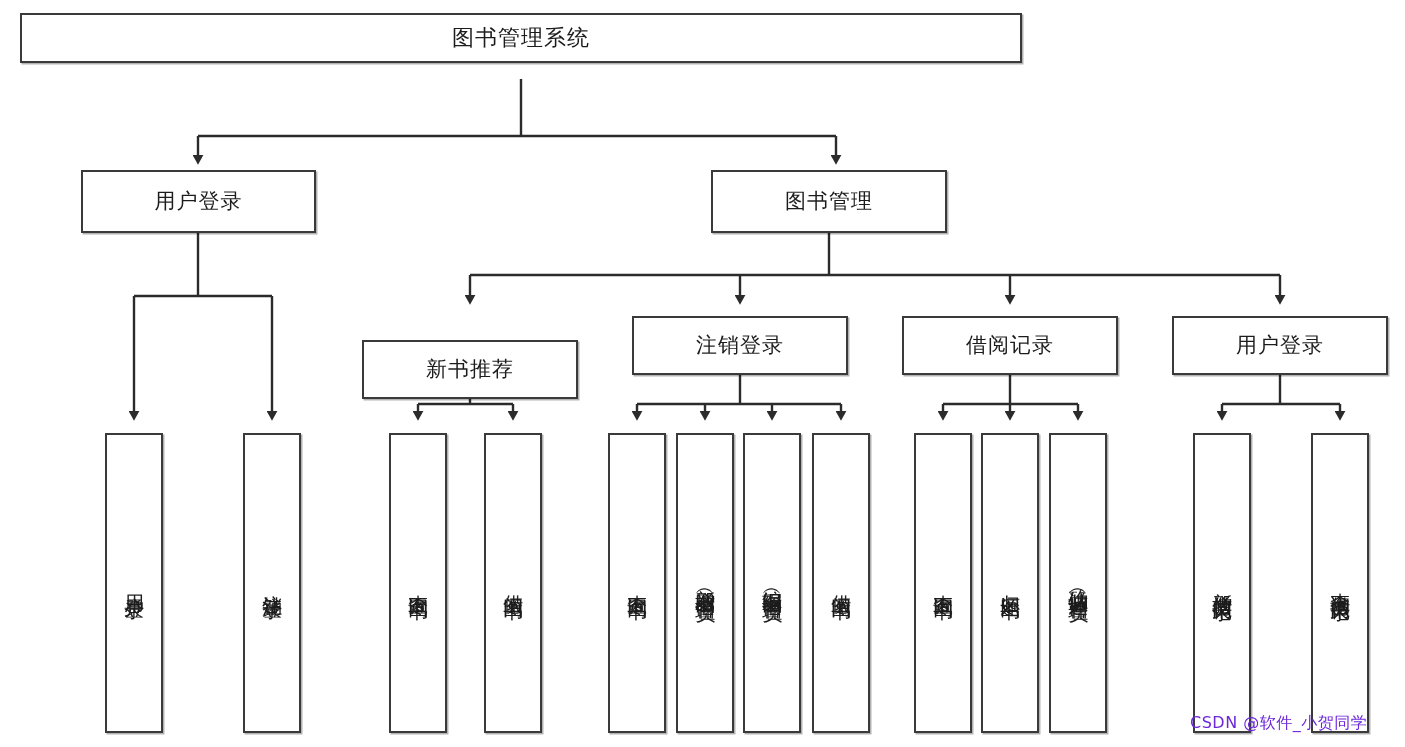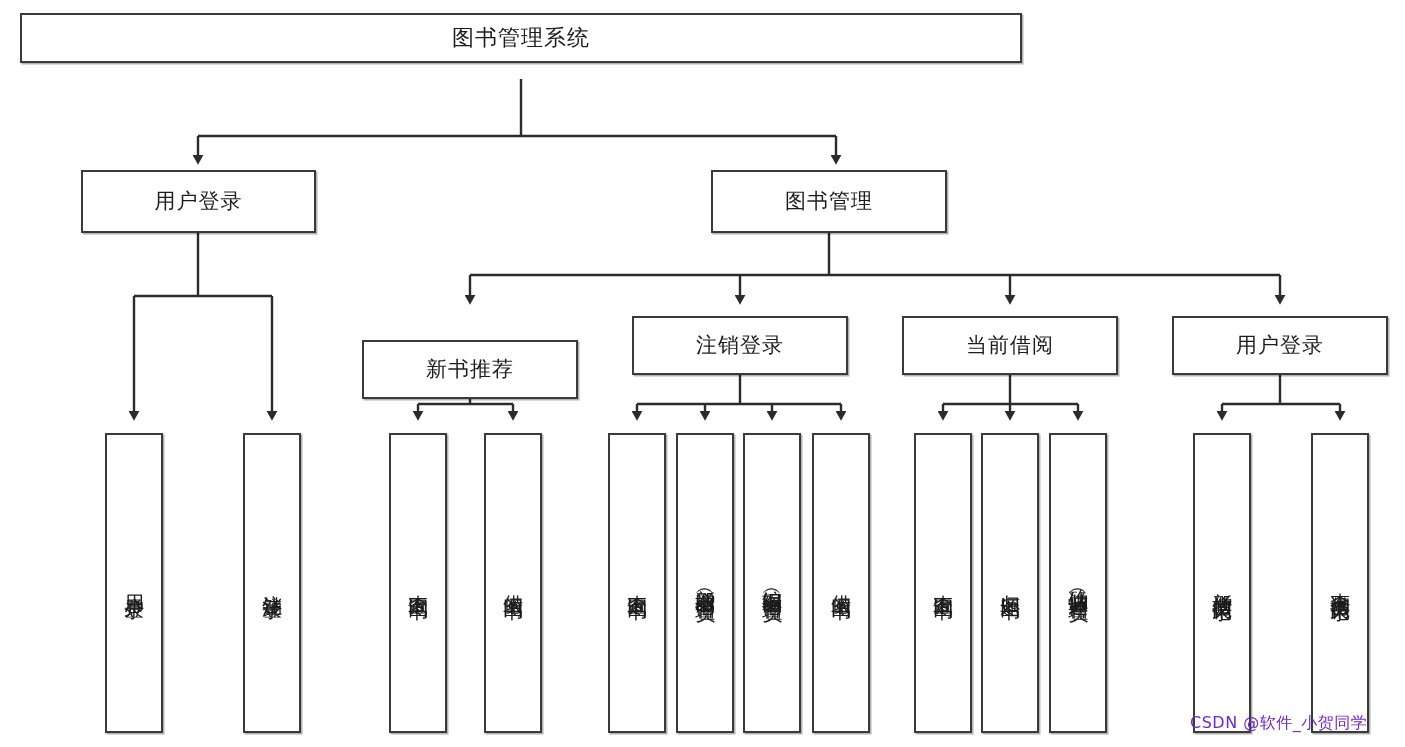--- a/index.html
+++ b/index.html
@@ -140,21 +140,21 @@
 
   <div class="node" style="left:362px; top:316px; width:216px; height:59px;margin-top:24px;">
     <span class="label">新书推荐</span>
   </div>
 
   <div class="node" style="left:632px; top:316px; width:216px; height:59px;">
     <span class="label">注销登录</span>
   </div>
 
   <div class="node" style="left:902px; top:316px; width:216px; height:59px;">
-    <span class="label">当前借阅</span>
+    <span class="label">借阅记录</span>
   </div>
 
   <div class="node" style="left:1172px; top:316px; width:216px; height:59px;">
     <span class="label">用户登录</span>
   </div>
 
   <div class="node vert" style="left:105px; top:433px; width:58px; height:300px;">
     <span class="label">用户登录</span>
   </div>
 

